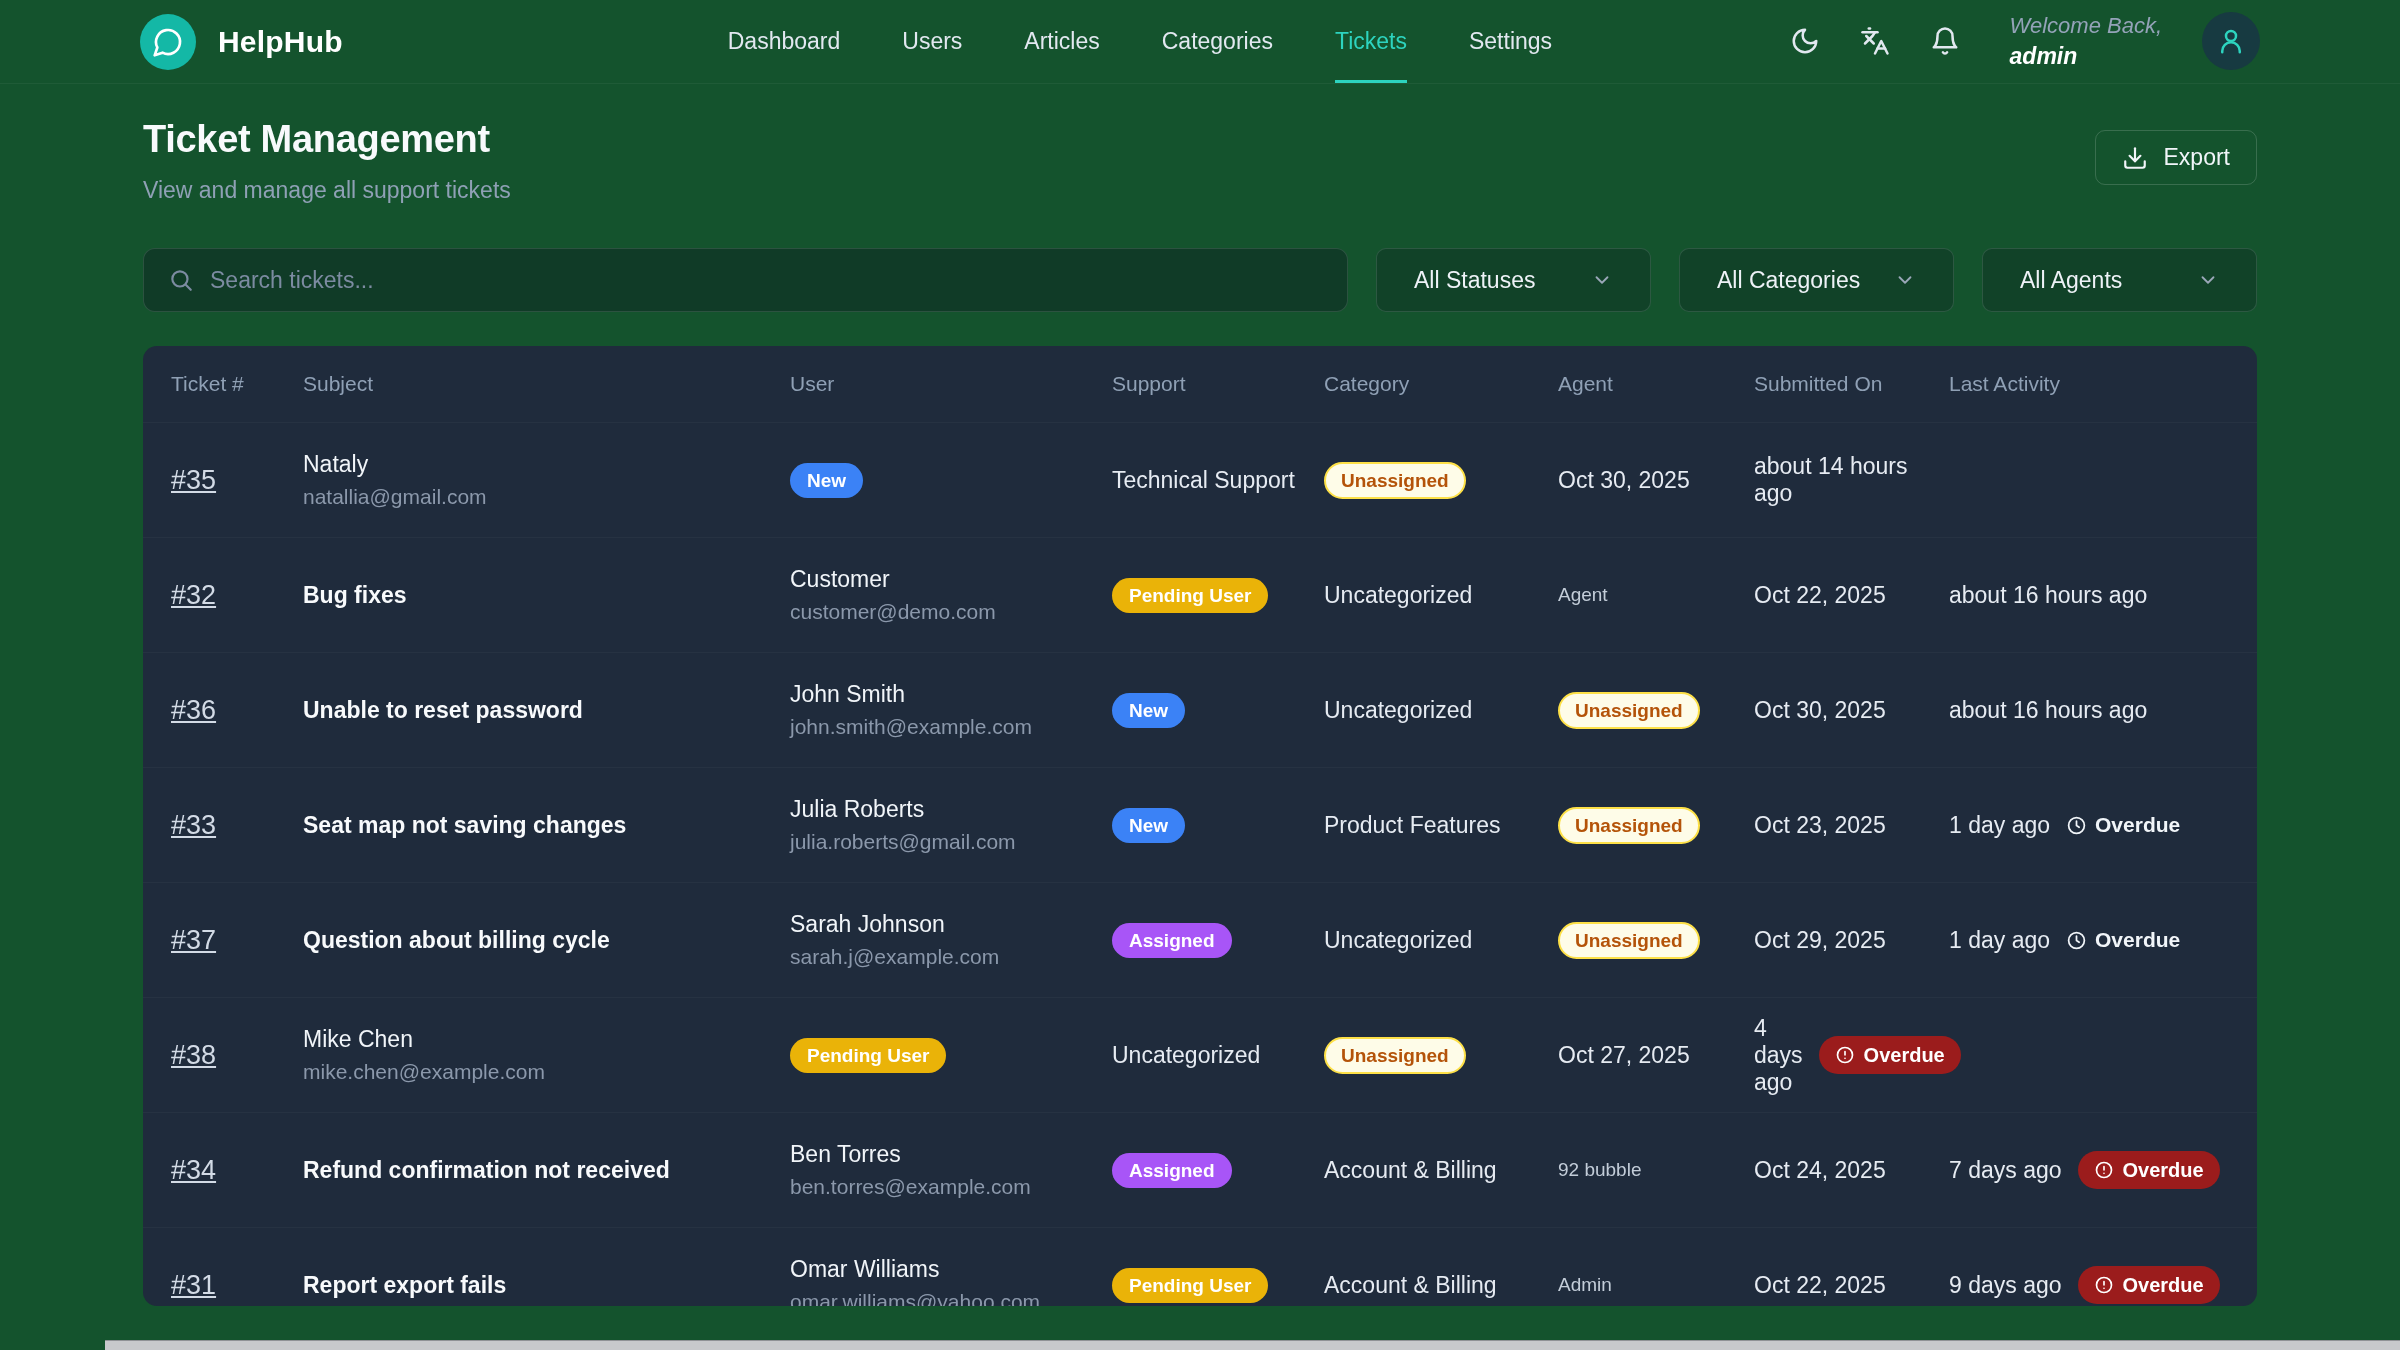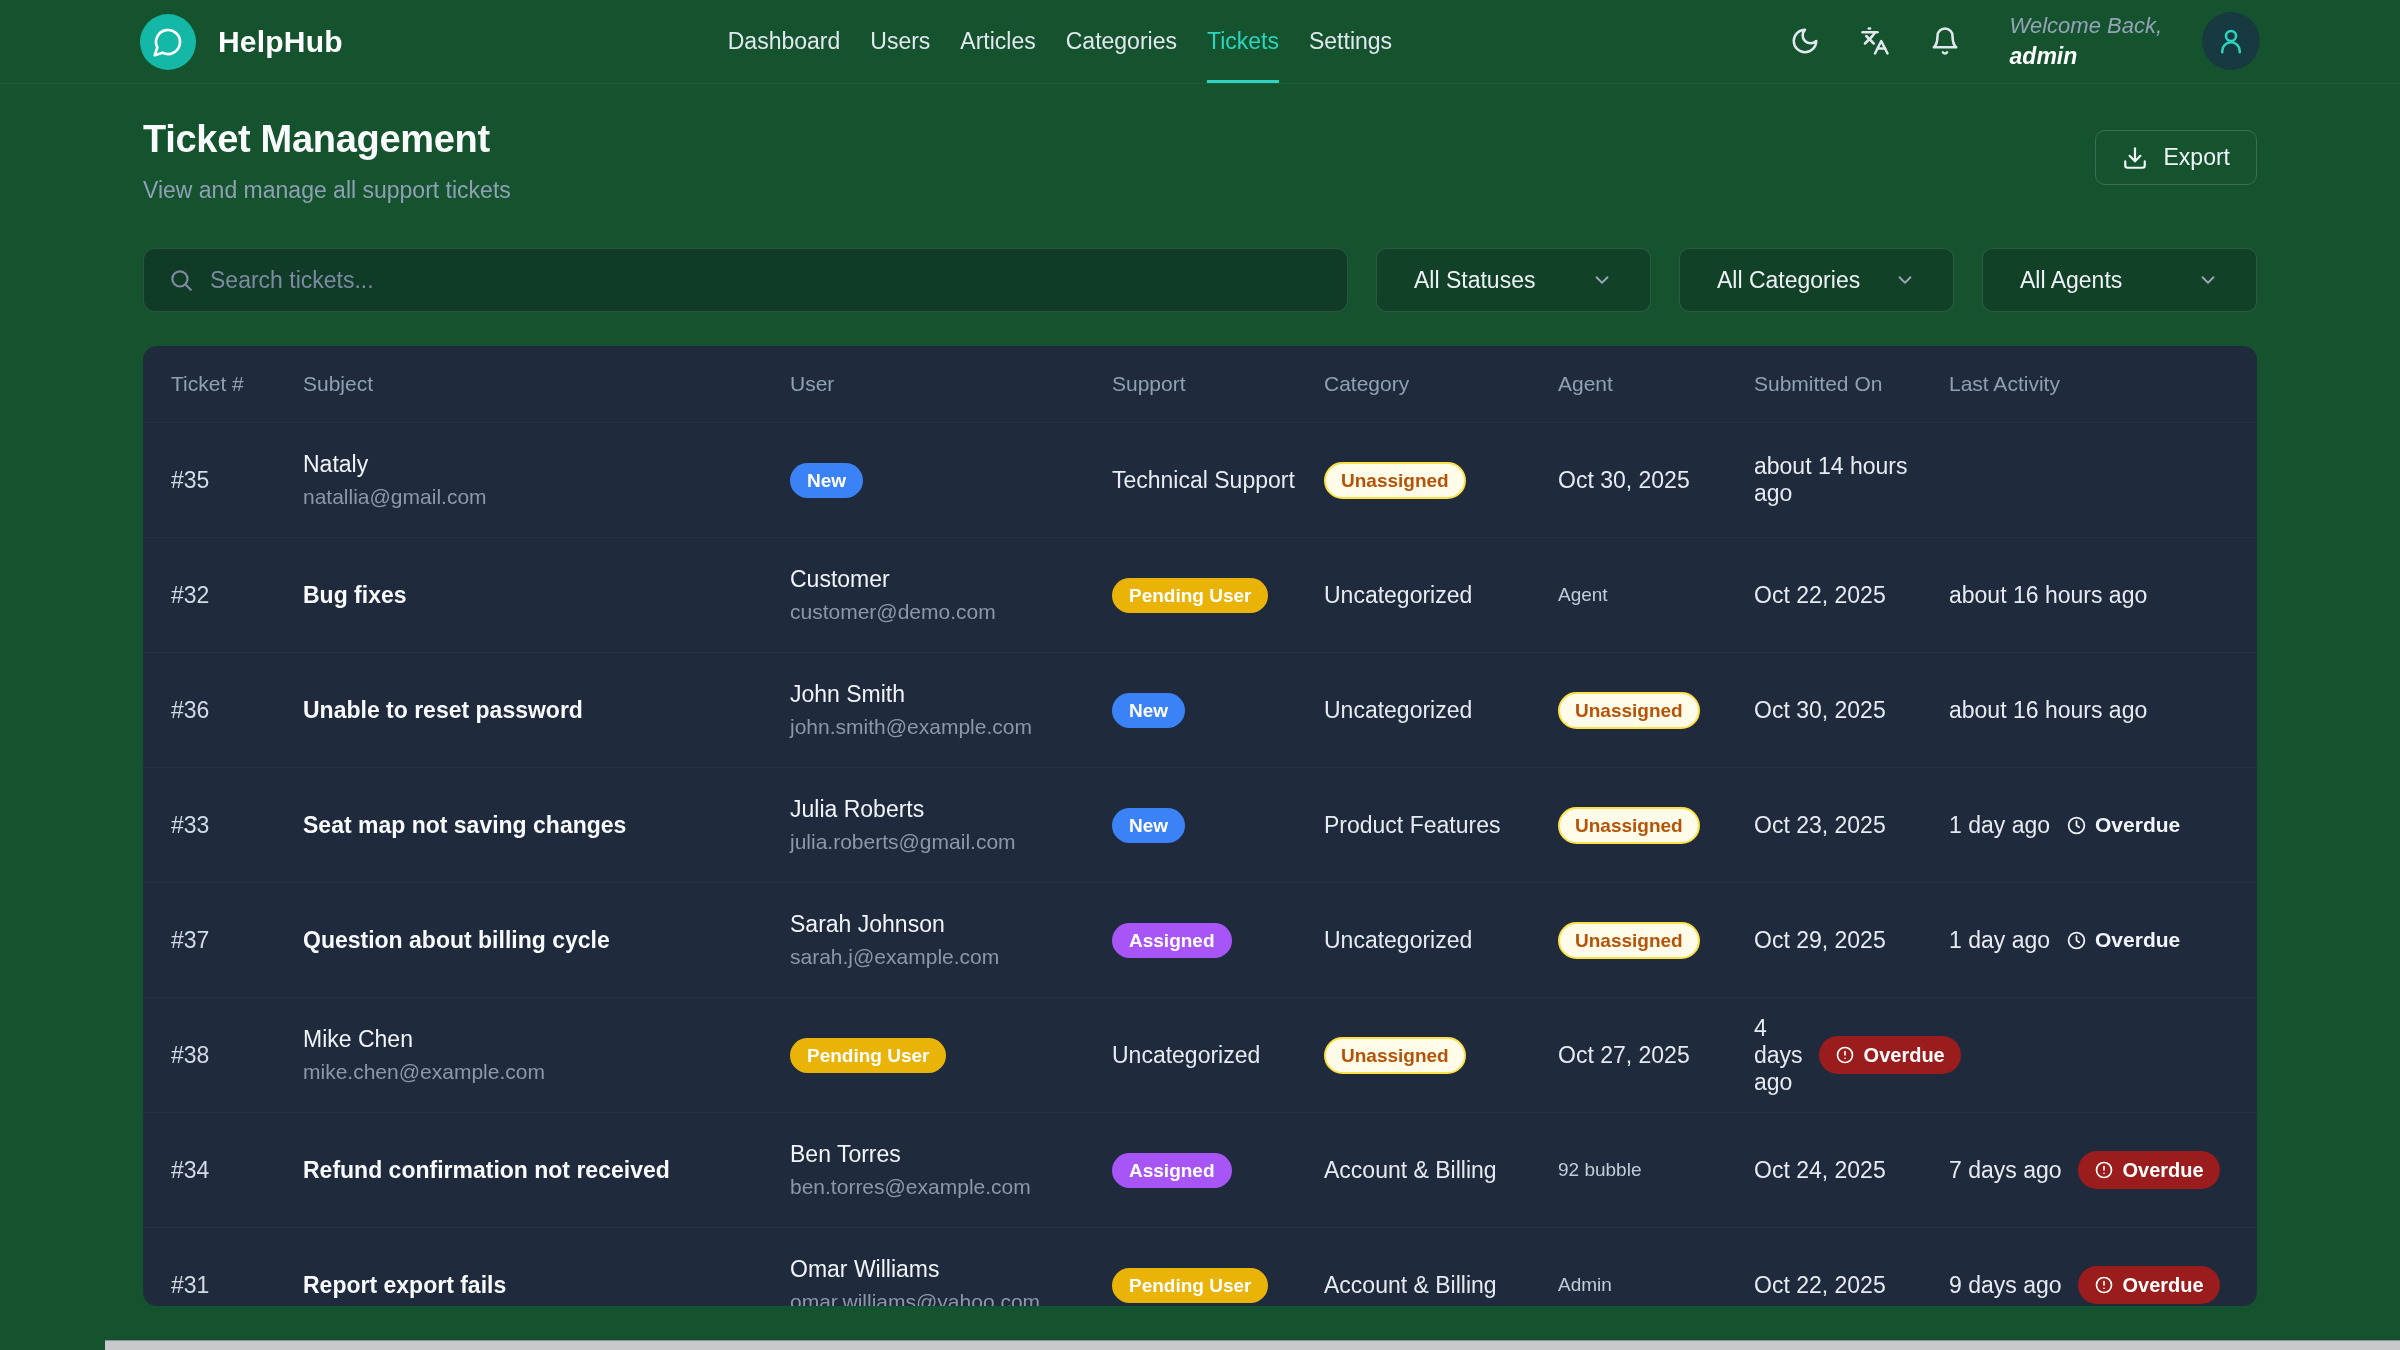--- a/index.html
+++ b/index.html
@@ -16,21 +16,21 @@
     height: 84px; padding: 0 140px 0 140px;
     border-bottom: 1px solid rgba(255,255,255,0.05);
   }
   .brand { display: flex; align-items: center; gap: 22px; }
   .brand-logo {
     width: 56px; height: 56px; border-radius: 50%;
     background: #14b8a6; display: flex; align-items: center; justify-content: center;
     color: #ffffff;
   }
   .brand-name { font-size: 30px; font-weight: 700; color: #ffffff; letter-spacing: 0.2px; }
-  .nav { display: flex; align-items: flex-start; gap: 30px; margin-left: 385px; height: 100%; }
+  .nav { display: flex; align-items: flex-start; gap: 62px; margin-left: 385px; height: 100%; }
   .nav-item {
     font-size: 23px; color: #e2e8f0; cursor: pointer;
     height: 100%; display: flex; align-items: center;
     border-bottom: 3px solid transparent; padding-top: 3px;
   }
   .nav-item.active { color: #2dd4bf; border-bottom-color: #2dd4bf; }
   .top-right { margin-left: auto; display: flex; align-items: center; gap: 40px; }
   .icon-btn { color: #e2e8f0; display: flex; cursor: pointer; }
   .welcome { text-align: left; line-height: 1.35; margin-left: 10px; font-style: italic; }
   .welcome .w1 { color: #94a3b8; font-size: 22px; }
@@ -80,21 +80,21 @@
     margin-top: 34px; background: #1f2b3c; border-radius: 14px;
     height: 960px; overflow: hidden;
   }
   .tgrid {
     display: grid;
     grid-template-columns: 132px 487px 322px 212px 234px 196px 195px 280px;
     align-items: center; padding: 0 28px;
   }
   .thead { height: 76px; color: #8fa0b5; font-size: 21px; }
   .trow { height: 115px; border-top: 1px solid rgba(255,255,255,0.035); }
-  .cell-ticket { color: #d3dbe6; font-size: 23px; }
+  .cell-ticket { color: #d3dbe6; font-size: 27px; text-decoration: underline; }
   .cell-subject { color: #f8fafc; font-size: 23px; font-weight: 600; padding-right: 30px; }
   .uname { color: #f1f5f9; font-size: 23px; margin-bottom: 7px; }
   .uemail { color: #8b98ab; font-size: 21px; }
   .badge {
     display: inline-flex; align-items: center; gap: 8px;
     border-radius: 999px; padding: 8px 17px;
     font-size: 19px; font-weight: 700; color: #ffffff; line-height: 1;
   }
   .badge-new { background: #3b82f6; }
   .badge-pending { background: #eab308; }

